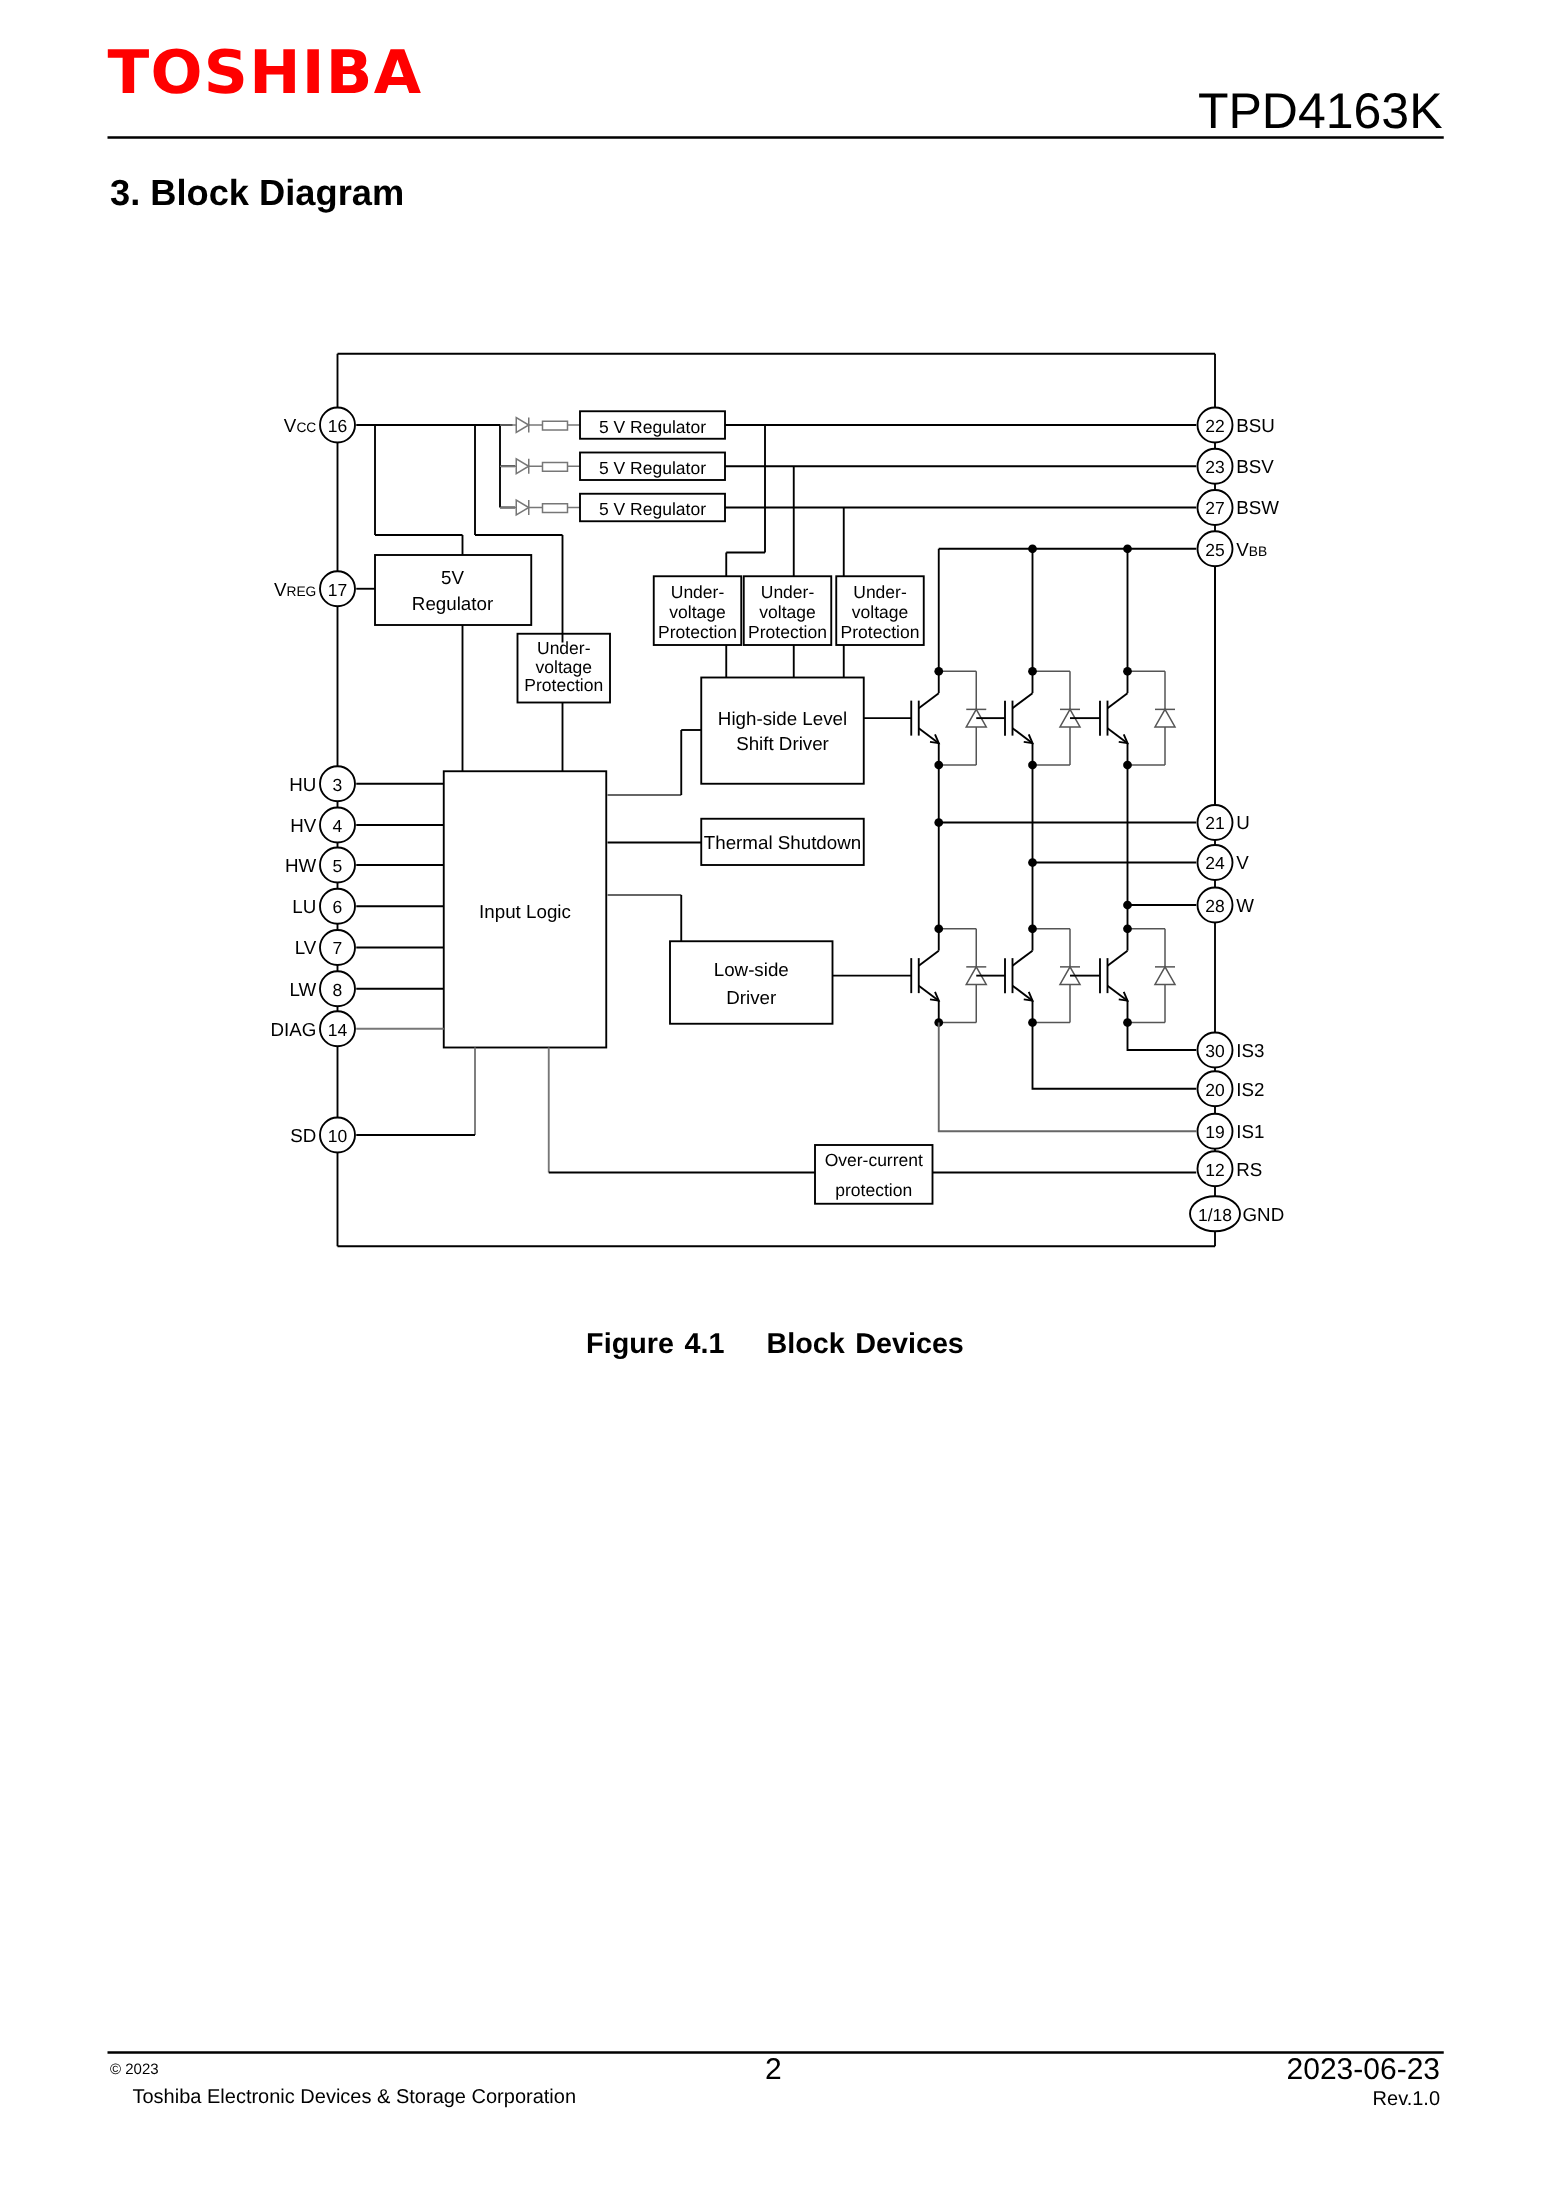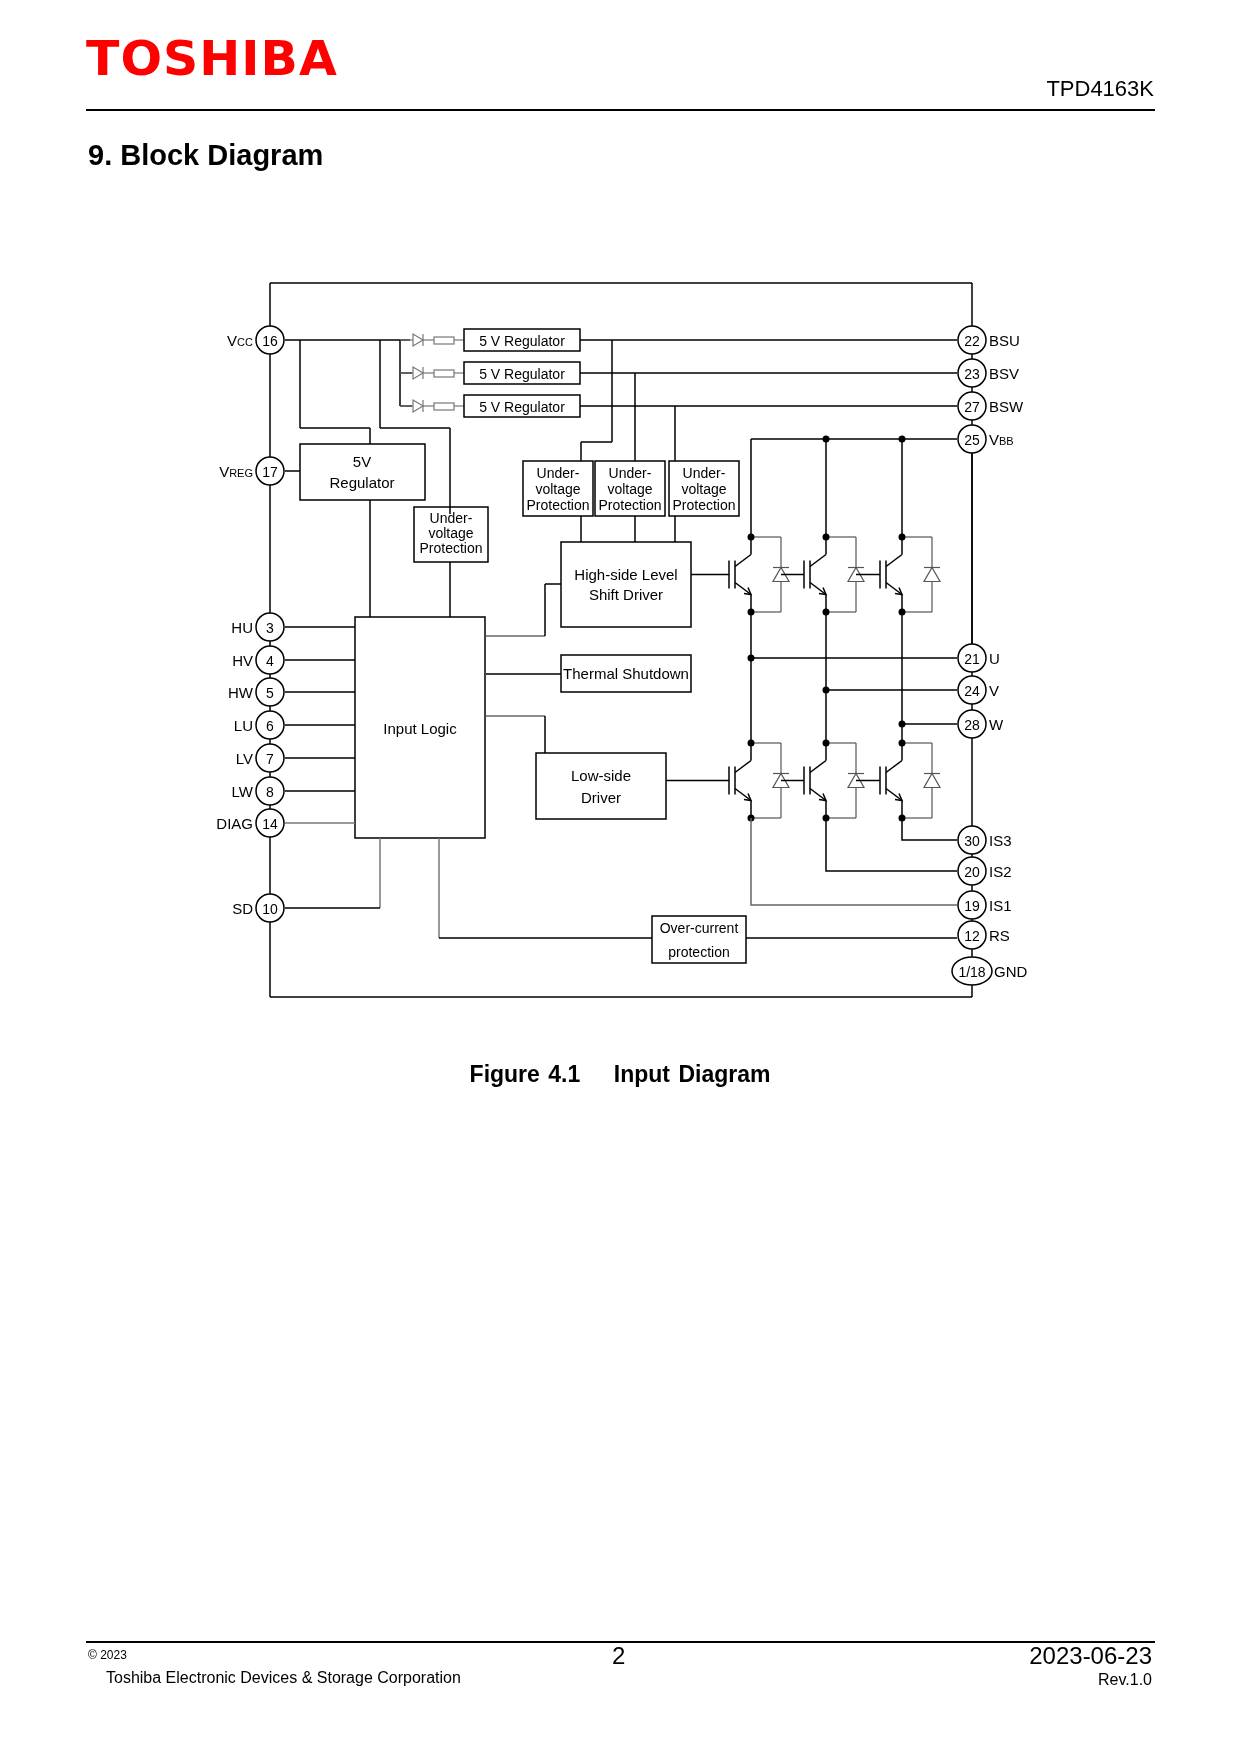--- a/index.html
+++ b/index.html
@@ -1,42 +1,42 @@
 <!DOCTYPE html>
 <html><head>
 <meta charset="utf-8">
 <style>
   html, body { margin:0; padding:0; background:#ffffff; }
   body { width:1240px; height:1754px; position:relative; overflow:hidden;
          font-family:"Liberation Sans", sans-serif; color:#000; }
   .logo { position:absolute; left:86px; top:30px; font-family:"DejaVu Sans", sans-serif;
           font-weight:bold; font-size:48px; letter-spacing:1px; color:#ff0000;
           transform:scaleX(1.02); transform-origin:left top; line-height:56px; }
-  .partno { position:absolute; right:86px; top:72px; font-size:22px; line-height:34px; }
+  .partno { position:absolute; right:86px; top:72px; font-size:40px; line-height:34px; }
   .header-rule { position:absolute; left:86px; top:109px; width:1069px; height:2px; background:#000; }
   .section-title { position:absolute; left:88px; top:138px; font-size:29px; font-weight:bold; line-height:34px; }
   svg.diagram { position:absolute; left:0; top:0; }
   svg text { font-family:"Liberation Sans", sans-serif; fill:#000; }
   .caption { position:absolute; left:0; width:1240px; top:1045px; text-align:center;
              font-size:23px; font-weight:bold; line-height:28px; word-spacing:2px; }
   .caption span { display:inline-block;margin-top:15px; }
   .footer-rule { position:absolute; left:86px; top:1641px; width:1069px; height:2px; background:#000; }
   .copyright { position:absolute; left:88px; top:1645px; font-size:12px; line-height:20px; }
   .corp { position:absolute; left:106px; top:1668px; font-size:16px; line-height:20px; }
   .pageno { position:absolute; left:612px; top:1642px; font-size:24px; line-height:28px; }
   .date { position:absolute; right:88px; top:1642px; font-size:24px; line-height:28px; }
   .rev { position:absolute; right:88px; top:1666px; font-size:16px; line-height:28px;text-align:right; }
 </style>
 </head>
 <body>
 
 <div class="logo">TOSHIBA</div>
 <div class="partno">TPD4163K</div>
 <div class="header-rule"></div>
-<div class="section-title">9. Block Diagram</div>
+<div class="section-title">3. Block Diagram</div>
 
 <svg class="diagram" width="1240" height="1754" viewBox="0 0 1240 1754" stroke="#000" stroke-width="1.5" fill="none">
 
   <g>
     <line x1="270" y1="283" x2="972" y2="283"></line>
     <line x1="270" y1="283" x2="270" y2="997"></line>
     <line x1="972" y1="283" x2="972" y2="997"></line>
     <line x1="270" y1="997" x2="972" y2="997"></line>
   </g>
 
@@ -435,21 +435,21 @@
       </g>
       <g>
         <ellipse cx="972" cy="971" rx="20" ry="14" fill="#fff"></ellipse>
         <text x="972" y="976.5" font-size="14" text-anchor="middle" stroke="none">1/18</text>
         <text x="994" y="976.5" font-size="15" text-anchor="start" stroke="none"><tspan>GND</tspan></text>
       </g>
     </g>
 </svg>
 
 <div class="caption">
-  <span>Figure 4.1</span>&nbsp;&nbsp;&nbsp;&nbsp;<span>Input Diagram</span>
+  <span>Figure 4.1</span>&nbsp;&nbsp;&nbsp;&nbsp;<span>Block Devices</span>
 </div>
 
 <div class="footer-rule"></div>
 <div class="copyright">© 2023</div>
 <div class="corp">Toshiba Electronic Devices &amp; Storage Corporation</div>
 <div class="pageno">2</div>
 <div class="date">2023-06-23</div>
 <div class="rev">Rev.1.0</div>
 
 </body></html>

